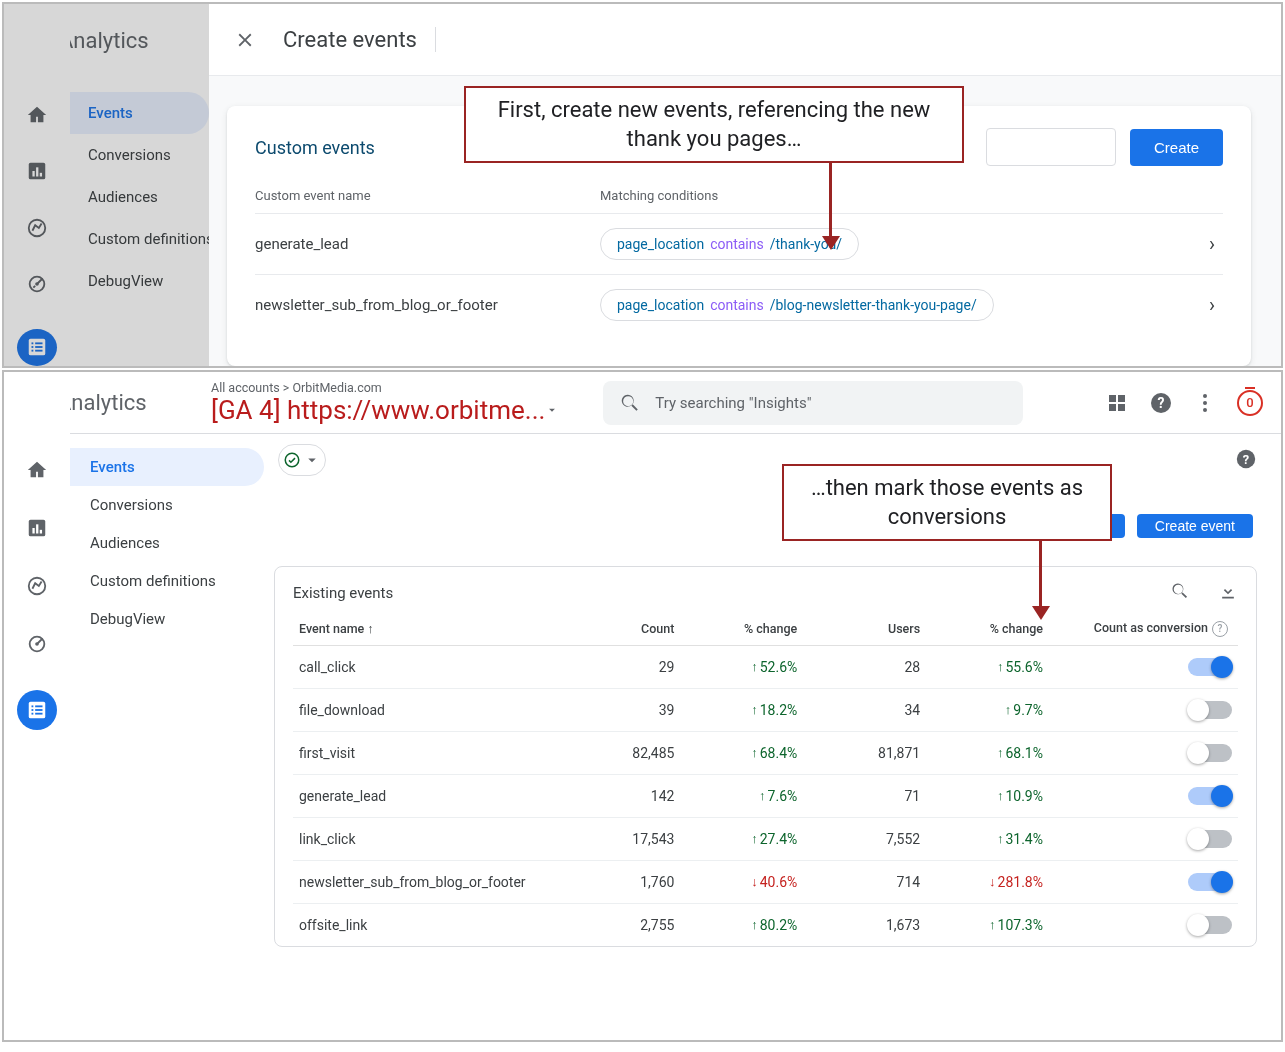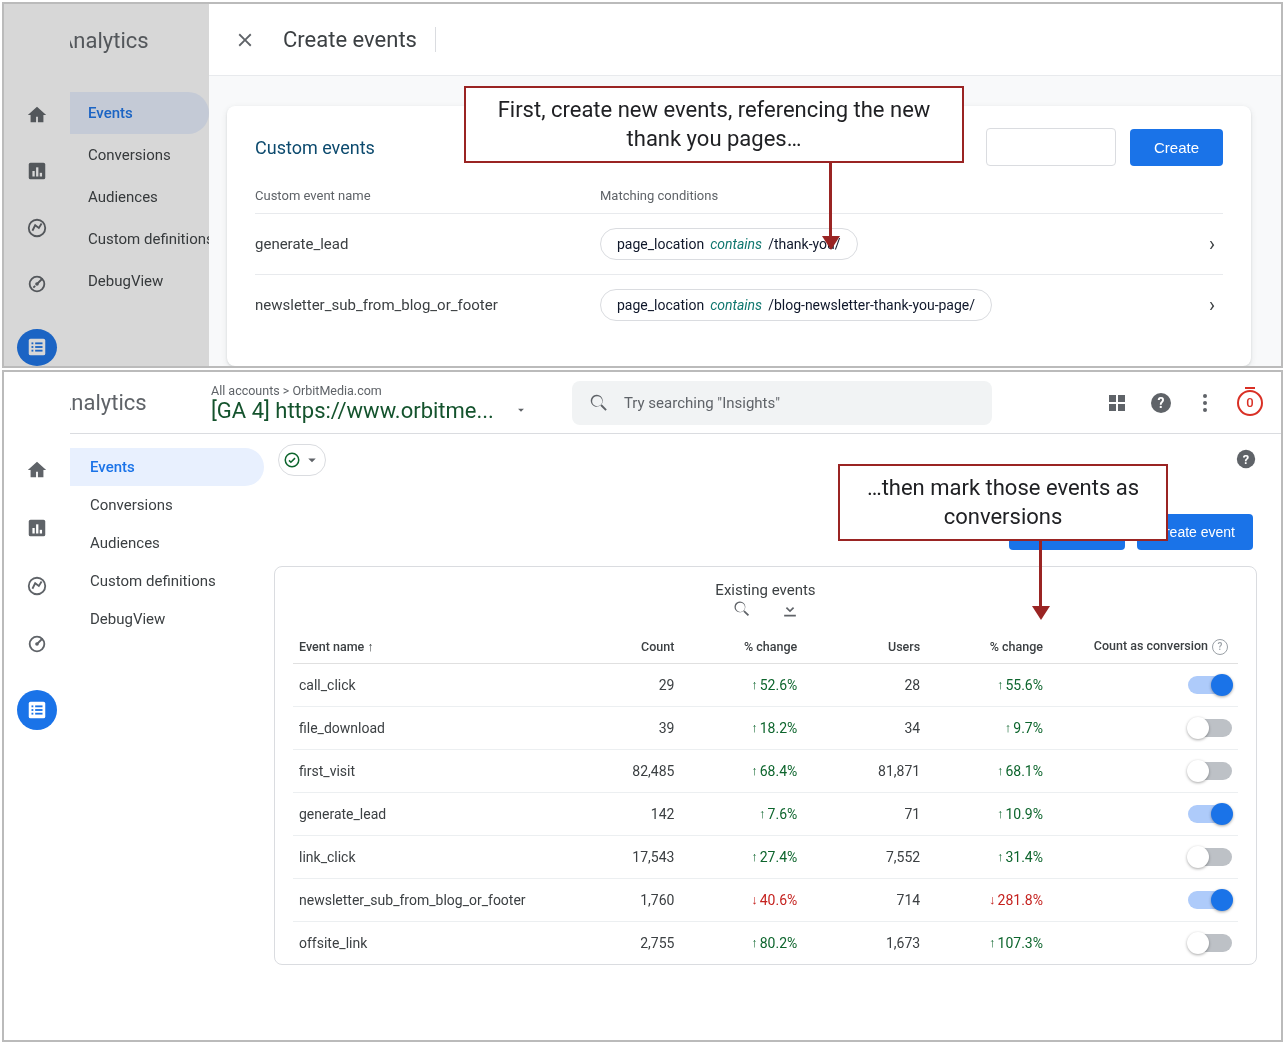--- a/index.html
+++ b/index.html
@@ -33,53 +33,53 @@
   .p1-cardhead { display: flex; align-items: center; justify-content: space-between; margin-bottom: 22px; }
   .p1-cardtitle { font-size: 18px; color: #0c4a6e; }
   .p1-createbtn { background: #1a73e8; color: #fff; border: none; border-radius: 4px; padding: 10px 24px; font-size: 15px; font-weight: 500; cursor: pointer; }
   .p1-filterbox { width: 130px; height: 38px; border: 1px solid #dadce0; border-radius: 4px; margin-right: 14px; }
   .p1-headright { display: flex; align-items: center; }
   .p1-cols { display: flex; font-size: 13px; color: #5f6368; padding-bottom: 10px; }
   .p1-col1 { width: 345px; }
   .p1-row { display: flex; align-items: center; border-top: 1px solid #e8eaed; padding: 14px 0; }
   .p1-rowname { width: 345px; font-size: 15px; color: #3c4043; }
   .p1-chip { border: 1px solid #dadce0; border-radius: 999px; padding: 7px 16px; font-size: 14px; display: inline-flex; gap: 6px; align-items: center; }
-  .chip-blue { color: #0f172a; }
-  .chip-grey { color: #0f766e; font-style: italic; }
+  .chip-blue { color: #0369a1; }
+  .chip-grey { color: #8b5cf6; }
   .p1-chev { margin-left: auto; color: #3c4043; font-size: 20px; padding-right: 8px; }
 
   .analytics-logo { display: flex; align-items: center; gap: 8px; }
   .analytics-logo .bars { display:flex; align-items:flex-end; gap:3px; height:26px; }
   .analytics-logo .b1 { width:7px; height:12px; background:#f9ab00; border-radius:2px; }
   .analytics-logo .b2 { width:7px; height:19px; background:#e37400; border-radius:2px; }
   .analytics-logo .b3 { width:7px; height:26px; background:#e8710a; border-radius:2px; }
   .analytics-word { font-size: 22px; color: #5f6368; }
 
   
   .p2-head { height: 62px; border-bottom: 1px solid #dadce0; display: flex; align-items: center; padding: 0 18px 0 18px; gap: 14px; }
   .p2-crumbs { font-size: 12.5px; color: #5f6368; }
-  .p2-propsel { font-size: 22px; color: #14532d; display: flex; align-items: center; gap: 20px; }
+  .p2-propsel { font-size: 26px; color: #b91c1c; display: flex; align-items: center; gap: 0; }
   .p2-search { flex: 1; max-width: 420px; margin-left: 30px; background: #f1f3f4; border-radius: 8px; height: 44px; display: flex; align-items: center; padding: 0 16px; color: #5f6368; gap: 14px; font-size: 15px; }
   .p2-headicons { display: flex; align-items: center; gap: 20px; margin-left: auto; color: #5f6368; }
   .p2-headicons .hic { width:24px; height:24px; display:flex; align-items:center; justify-content:center; }
   .timer-badge { width: 26px; height: 26px; border: 2px solid #d93025; border-radius: 50%; display:flex; align-items:center; justify-content:center; font-size:13px; color:#d93025; font-weight:500; position:relative; }
   .timer-badge::before { content:""; position:absolute; top:-5px; width:10px; height:2px; background:#d93025; }
 
   .p2-body { position: absolute; left: 66px; right: 0; top: 62px; bottom: 0; display: flex; }
   .p2-sidenav { width: 194px; padding-top: 14px; }
   .p2-sidenav .nav-item { padding: 10px 20px; border-radius: 0 24px 24px 0; }
   .p2-main { flex: 1; padding: 10px 24px 0 10px; position: relative; }
   .p2-status { width: 48px; height: 32px; border: 1px solid #dadce0; border-radius: 999px; display: flex; align-items: center; justify-content: center; gap: 2px; margin-left: 4px; }
   .p2-status svg { width:18px; height:18px; }
   .p2-help { color:#5f6368; }
 
   .p2-toolbuttons { position: absolute; right: 28px; top: 2px; display: flex; gap: 12px; }
-  .p2-toolbtn { background:#1a73e8; color:#fff; border:none; border-radius:4px; padding:10px 18px; font-size:14px; font-weight:500; white-space:nowrap; }
+  .p2-toolbtn { background:#1a73e8; color:#fff; border:none; border-radius:4px; padding:4px 18px; font-size:14px; font-weight:500; white-space:nowrap; }
   .p2-card { background:#fff; border:1px solid #dadce0; border-radius:8px; margin-top: 64px; padding: 14px 18px 0; }
-  .p2-cardhead { display:flex; align-items:center; justify-content:space-between; padding-bottom: 8px; flex-direction: column; }
+  .p2-cardhead { display:flex; align-items:center; justify-content:space-between; padding-bottom: 8px; }
   .p2-cardtitle { font-size: 15px; color:#3c4043; }
   .p2-cardicons { display:flex; gap: 28px; color:#5f6368; }
   .p2-cardicons svg { width:20px; height:20px; }
 
   table.ev { width: 100%; border-collapse: collapse; table-layout: fixed; }
   table.ev th { text-align: right; font-size: 12.5px; font-weight: 500; color:#3c4043; padding: 8px 6px; border-bottom: 1px solid #e0e0e0; }
   table.ev th:first-child { text-align:left; }
   table.ev th:last-child { padding-right: 10px; }
   table.ev td { border-top: 1px solid #eceff1; padding: 12px 6px; font-size: 14px; text-align:right; color:#3c4043; }
   table.ev td:first-child { text-align:left; white-space:nowrap; overflow:hidden; text-overflow:ellipsis; }
@@ -482,18 +482,18 @@
                     </span>
                   </div>
                 </td>
               </tr>
             </tbody>
         </table>
       </div>
     </div>
   </div>
 
-  <div class="callout" style="left:834px; top:92px; width:330px;">…then mark those events as conversions</div>
+  <div class="callout" style="left:778px; top:92px; width:330px;">…then mark those events as conversions</div>
   <div class="arrow-down" style="left:1036px; top:168px;">
     <div class="shaft" style="height:68px;"></div>
     <div class="head" style="top:66px;"></div>
   </div>
 </div>
 
 </body></html>

